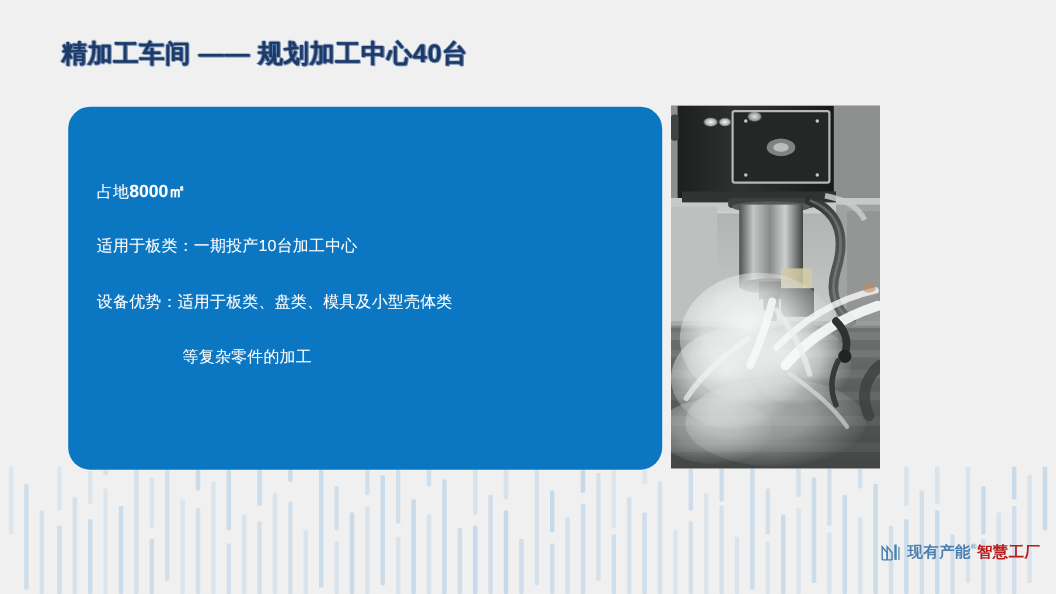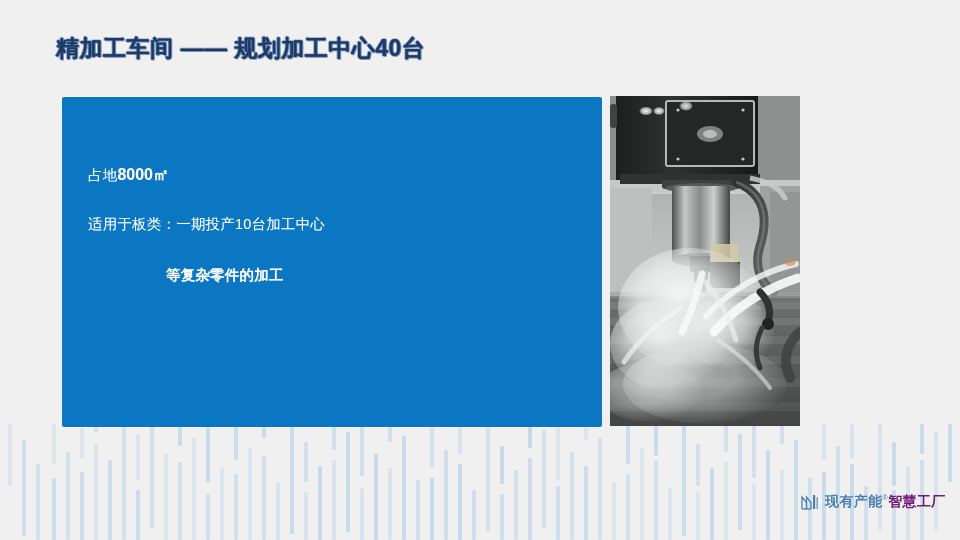--- a/index.html
+++ b/index.html
@@ -60,21 +60,21 @@
   }
 
   
   #blue-panel {
     position: absolute;
     left: 62px;
     top: 97px;
     width: 540px;
     height: 330px;
     background: #0b76c2;
-    border-radius: 2px;
+    border-radius: 20px;
     z-index: 4;
     box-shadow: 0 0 0 1px rgba(255,255,255,0.18);
   }
   #panel-text {
     position: absolute;
     left: 26px;
     top: 70px;
     right: 14px;
     color: #ffffff;
   }
@@ -90,21 +90,20 @@
     margin-bottom: 34px;
   }
   .line .strong {
     font-weight: bold;
     font-size: 16px;
     letter-spacing: 0;
   }
   .line.indented {
     padding-left: 78px;
     margin-bottom: 4px;
-    font-weight: bold;
   }
 
   
   #photo {
     position: absolute;
     left: 610px;
     top: 96px;
     width: 190px;
     height: 330px;
     z-index: 4;
@@ -138,21 +137,21 @@
     display: flex;
     align-items: flex-start;
   }
   #logo-text .reg {
     font-size: 7px;
     line-height: 1;
     position: relative;
     top: 1px;
     font-weight: normal;
   }
-  #logo-text .t2 { color: #701a75; font-weight: bold; }
+  #logo-text .t2 { color: #b91c1c; font-weight: bold; }
 </style>
 </head>
 <body>
 
 <div id="slide">
 
   <div id="bar-band">
       <div class="bar" style="left: 8px; top: 0px; width: 4px; height: 62px; background: rgb(198, 217, 232); opacity: 0.45;"></div>
       <div class="bar" style="left: 22px; top: 16px; width: 4px; height: 96px; background: rgb(198, 217, 232); opacity: 0.82;"></div>
       <div class="bar" style="left: 36px; top: 40px; width: 4px; height: 76px; background: rgb(198, 217, 232); opacity: 0.64;"></div>
@@ -255,20 +254,21 @@
 
   <div id="blue-panel">
     <div id="panel-text">
 
       <div class="line first">
         <span>占地</span><span class="strong">8000㎡</span>
       </div>
 
       <div class="line">适用于板类：一期投产10台加工中心</div>
 
+      <div class="line">设备优势：适用于板类、盘类、模具及小型壳体类</div>
 
       <div class="line indented">等复杂零件的加工</div>
 
     </div>
   </div>
 
   <div id="photo">
     <svg width="190" height="330" viewBox="0 0 190 330" xmlns="http://www.w3.org/2000/svg">
       <defs>
         <linearGradient id="wallg" x1="0" y1="0" x2="0" y2="1">

